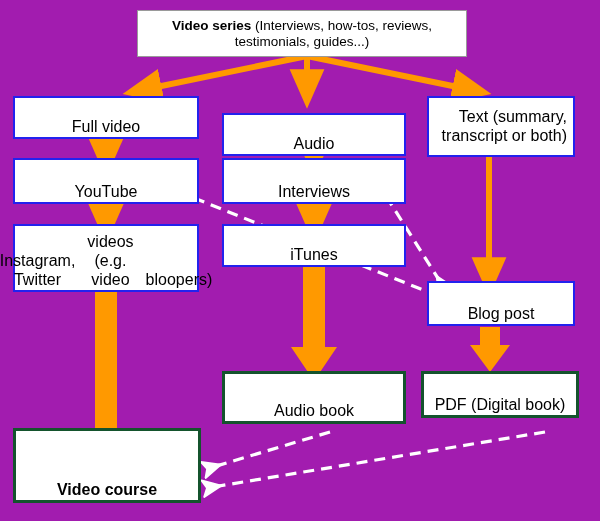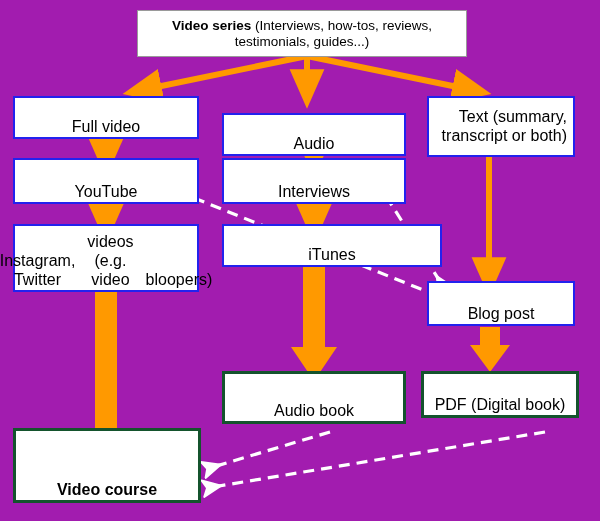--- a/index.html
+++ b/index.html
@@ -142,21 +142,21 @@
   <div class="node border-blue node-std" style="left:222px; top:158px; width:184px; height:46px;">
     <span class="txt">Interviews</span>
   </div>
 
   <div class="node border-blue node-std" style="left:13px; top:224px; width:186px; height:68px; flex-direction:row;">
     <span class="txt">Instagram, Twitter</span>
     <span class="txt">videos  (e.g. video</span>
     <span class="txt">bloopers)</span>
   </div>
 
-  <div class="node border-blue node-std below-arrows" style="left:222px; top:224px; width:220px; height:43px;">
+  <div class="node border-blue node-std below-arrows" style="left:222px; top:224px; width:184px; height:43px;">
     <span class="txt">iTunes</span>
   </div>
 
   <div class="node border-blue node-std below-arrows" style="left:427px; top:281px; width:148px; height:45px;">
     <span class="txt">Blog post</span>
   </div>
 
   <div class="node border-purple node-std" style="left:222px; top:371px; width:184px; height:53px;">
     <span class="txt">Audio book</span>
   </div>

